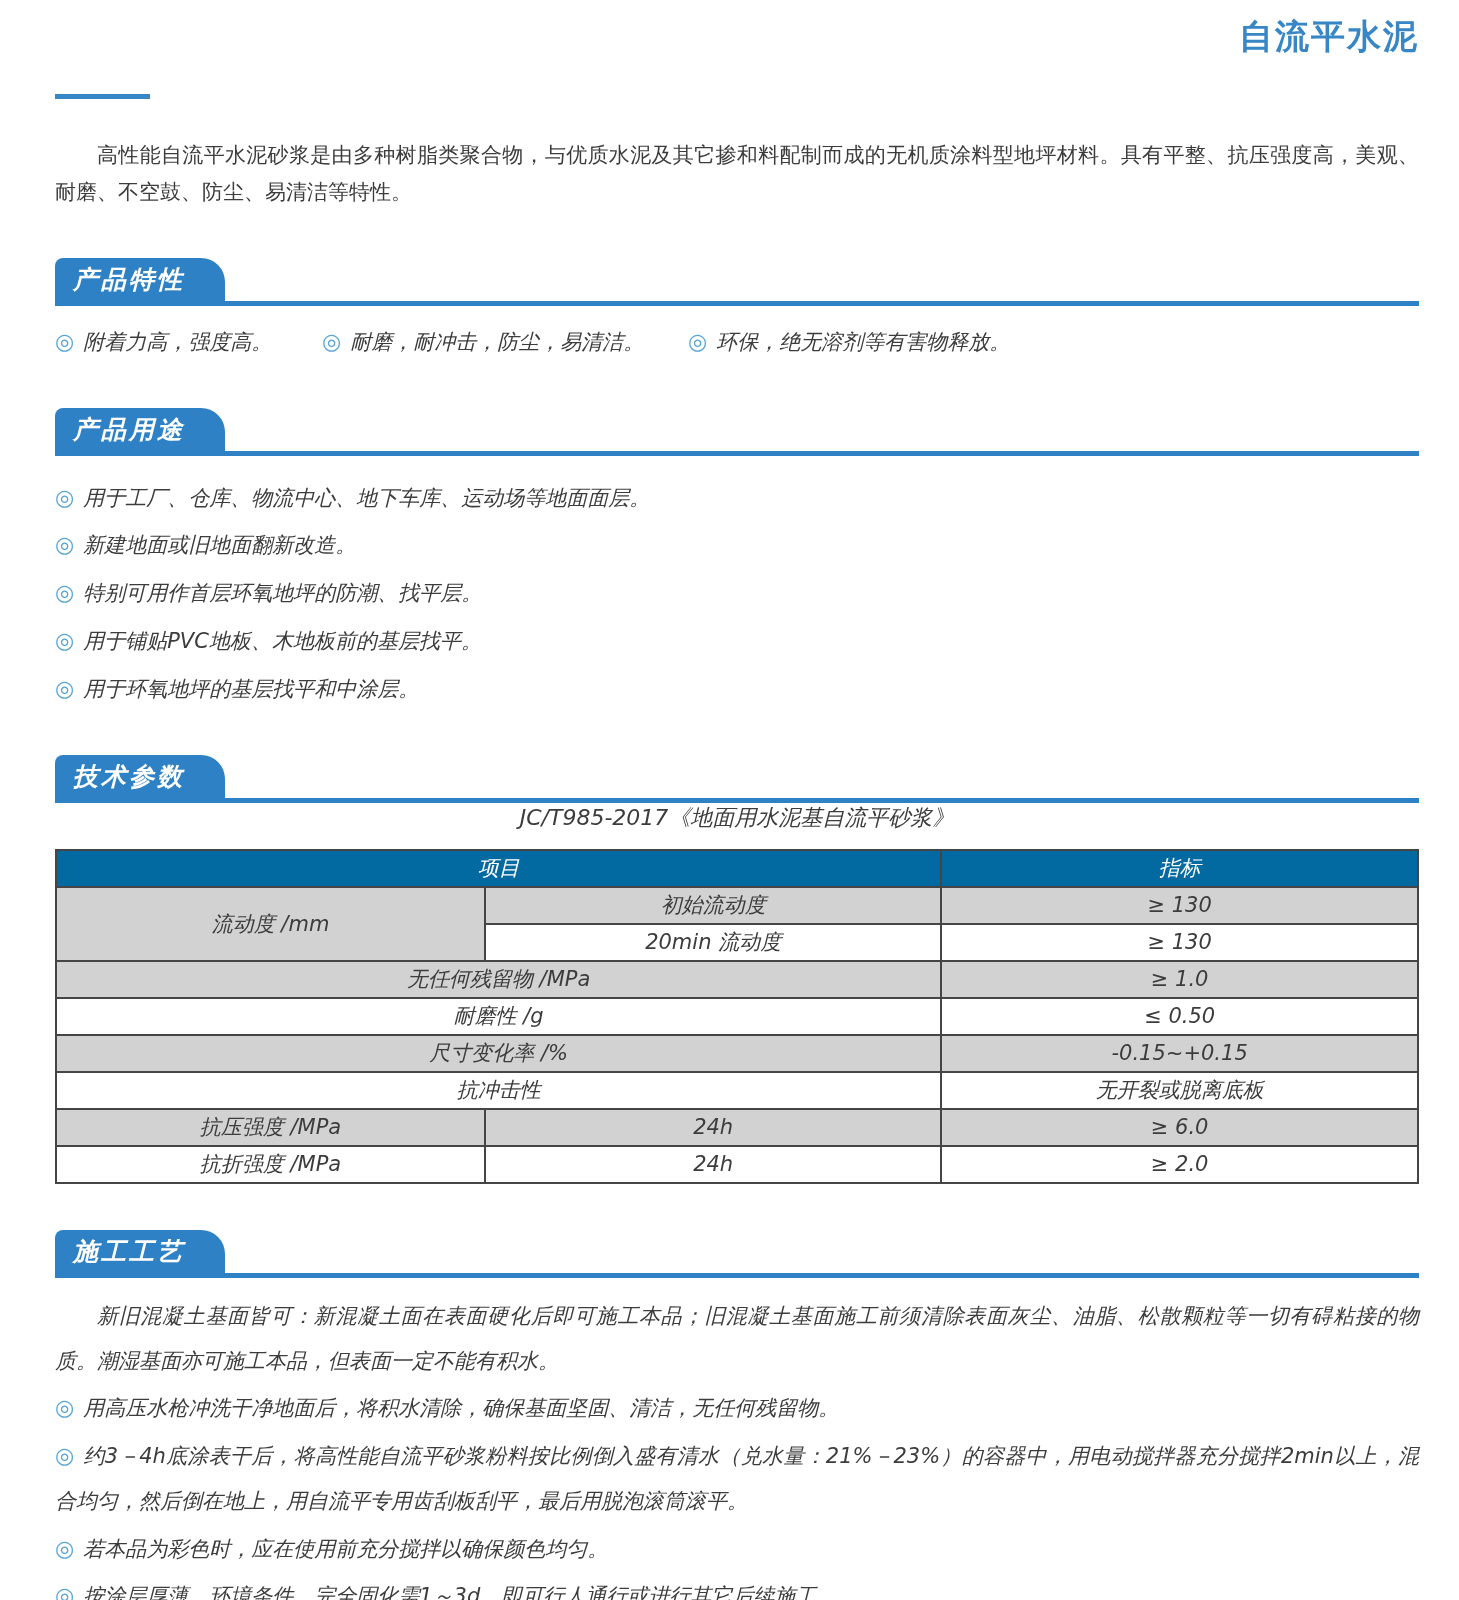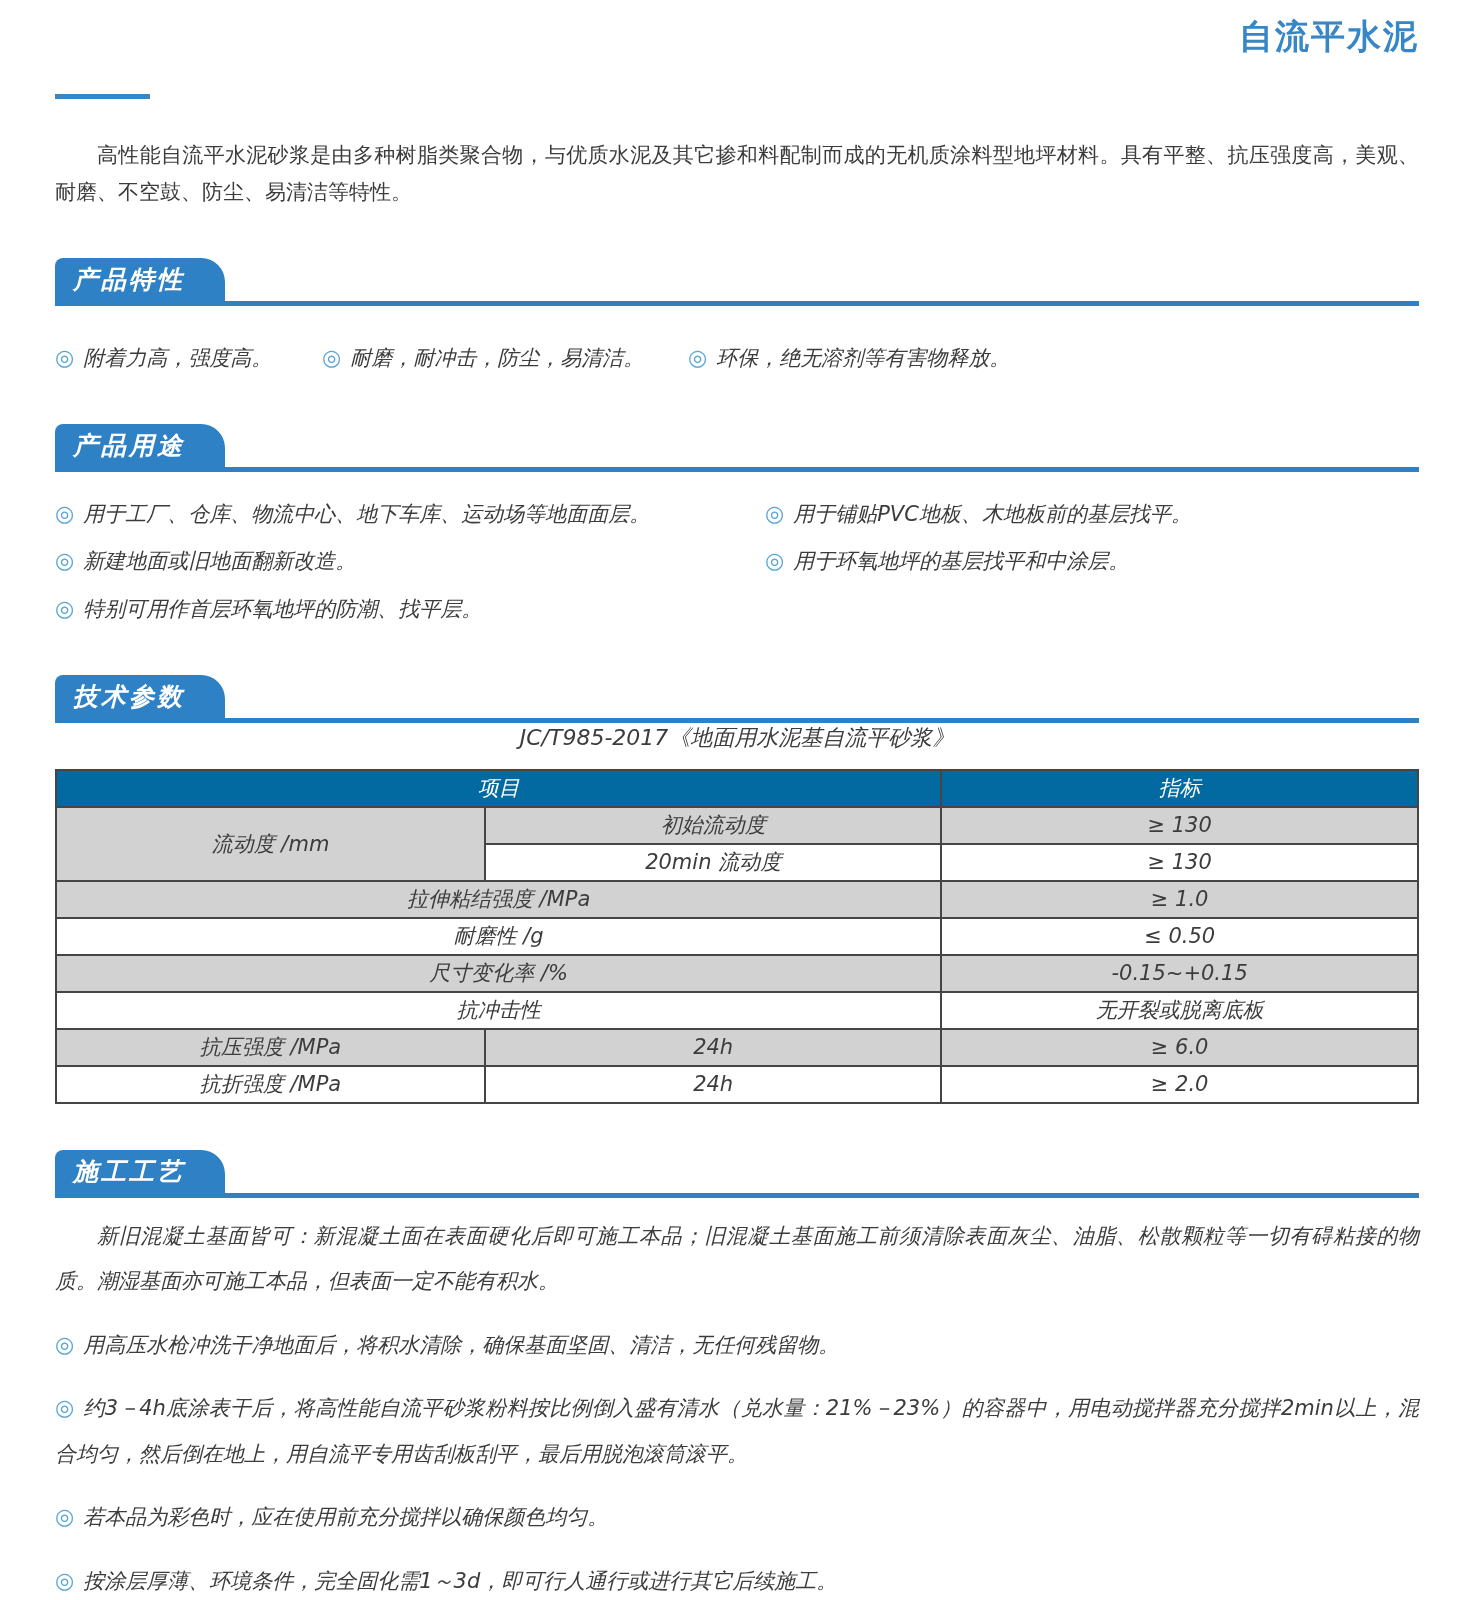--- a/index.html
+++ b/index.html
@@ -53,36 +53,36 @@
     line-height: 1;
     padding: 9px 40px 9px 18px;
     border-radius: 8px 24px 0 0;
   }
 
   
   .bullet {
     font-size: 21px;
     line-height: 1.8;
     text-align: justify;
-    margin-top: 16px;
   }
   .bullet .dot {
     color: #58a5d8;
     font-size: 22px;
     margin-right: 9px;
   }
   .features-row {
     display: flex;
     margin-top: 16px;
   }
   .features-row .bullet:nth-child(1) { width: 267px; }
   .features-row .bullet:nth-child(2) { width: 366px; }
   .uses-cols {
     display: flex;
     margin-top: 14px;
+    flex-direction: column;
   }
   .uses-col-left { width: 710px; }
   .uses-col-right { flex: 1; }
   .uses-cols .bullet { margin-top: 8px; }
 
   
   .std-caption {
     text-align: center;
     font-size: 22px;
     color: #3c3c3c;
@@ -180,21 +180,21 @@
         <tr>
           <td class="gray" rowspan="2">流动度 /mm</td>
           <td class="gray">初始流动度</td>
           <td class="gray">≥ 130</td>
         </tr>
         <tr>
           <td>20min 流动度</td>
           <td>≥ 130</td>
         </tr>
         <tr>
-          <td class="gray" colspan="2">拉伸粘结强度 /MPa</td>
+          <td class="gray" colspan="2">无任何残留物 /MPa</td>
           <td class="gray">≥ 1.0</td>
         </tr>
         <tr>
           <td colspan="2">耐磨性 /g</td>
           <td>≤ 0.50</td>
         </tr>
         <tr>
           <td class="gray" colspan="2">尺寸变化率 /%</td>
           <td class="gray">-0.15~+0.15</td>
         </tr>

